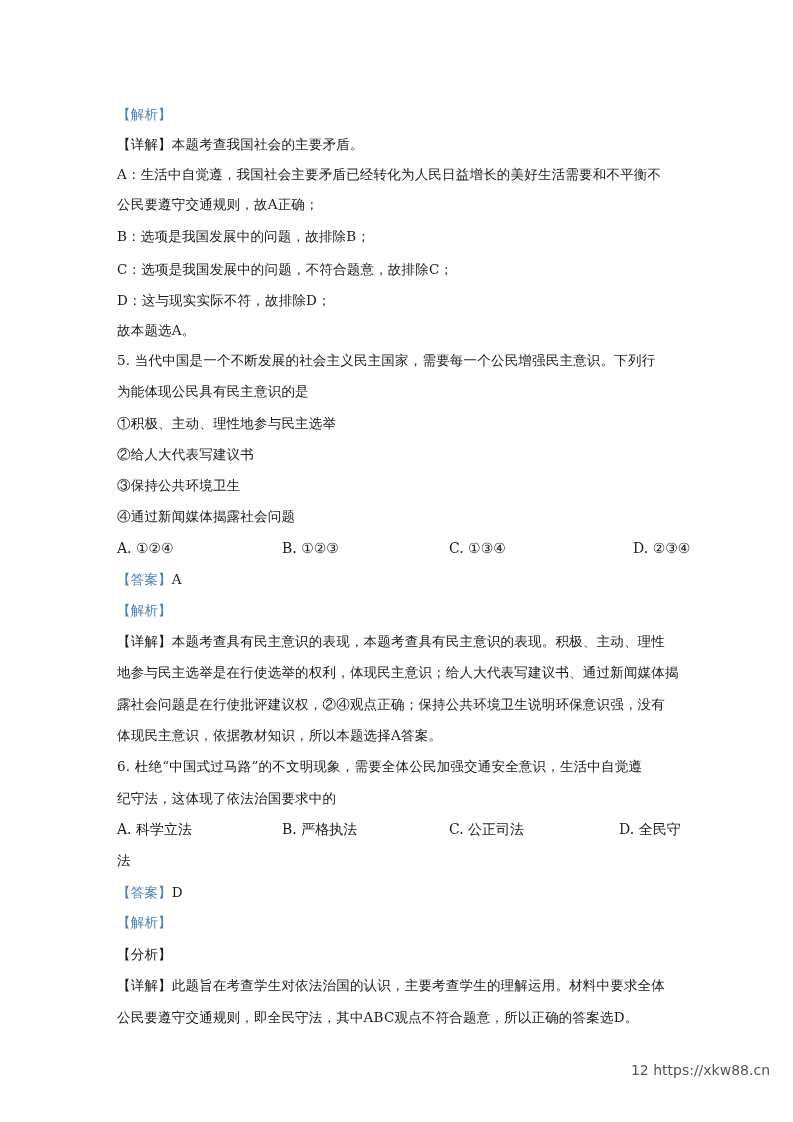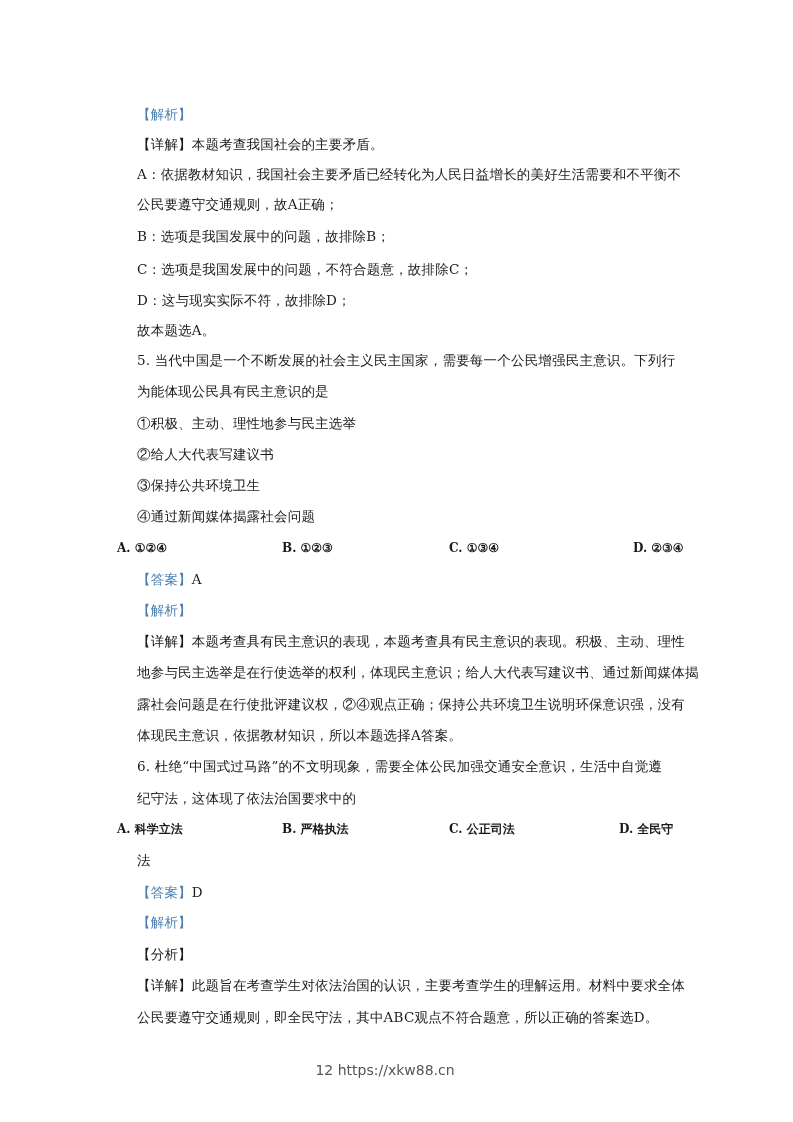--- a/index.html
+++ b/index.html
@@ -4,38 +4,38 @@
 <style>
   html, body { margin: 0; padding: 0; background: #ffffff; }
   body {
     width: 793px; height: 1122px; position: relative; overflow: hidden;
     font-family: "DejaVu Serif", "Liberation Serif", serif;
     color: #1a1a1a;
   }
   .page { position: absolute; left: 117px; top: 0; width: 570px; }
   .line {
     position: absolute; left: 0; white-space: nowrap;
-    font-size: 13.5px; line-height: 20px; letter-spacing: 0.2px; margin-left: 20px;
+    font-size: 13.5px; line-height: 20px; letter-spacing: 0.2px;
   }
   .label-blue { color: #4a7fb0; }
-  .opt { position: absolute; white-space: nowrap; font-size: 12px; line-height: 20px; font-weight: bold; }
+  .opt { position: absolute; white-space: nowrap; font-size: 14px; line-height: 20px; }
   .footer {
-    position: absolute; left: 0; width: 770px; top: 1062px; text-align: center;
+    position: absolute; left: 0; width: 770px; top: 1062px; text-align: right;
     font-family: "DejaVu Sans", "Liberation Sans", sans-serif;
     font-size: 14px; color: #555555;
   }
 </style>
 </head>
 <body>
 
 <div class="page">
 
   <div class="line label-blue" style="top:104px">【解析】</div>
   <div class="line" style="top:134px"><span>【详解】</span><span>本题考查我国社会的主要矛盾。</span></div>
-  <div class="line" style="top:164px">A：依据教材知识，我国社会主要矛盾已经转化为人民日益增长的美好生活需要和不平衡不</div>
+  <div class="line" style="top:164px">A：生活中自觉遵，我国社会主要矛盾已经转化为人民日益增长的美好生活需要和不平衡不</div>
   <div class="line" style="top:194px">公民要遵守交通规则，故A正确；</div>
   <div class="line" style="top:226px">B：选项是我国发展中的问题，故排除B；</div>
   <div class="line" style="top:259px">C：选项是我国发展中的问题，不符合题意，故排除C；</div>
   <div class="line" style="top:290px">D：这与现实实际不符，故排除D；</div>
   <div class="line" style="top:320px">故本题选A。</div>
 
   <div class="line" style="top:350px">5. 当代中国是一个不断发展的社会主义民主国家，需要每一个公民增强民主意识。下列行</div>
   <div class="line" style="top:381px">为能体现公民具有民主意识的是</div>
   <div class="line" style="top:413px">①积极、主动、理性地参与民主选举</div>
   <div class="line" style="top:444px">②给人大代表写建议书</div>

